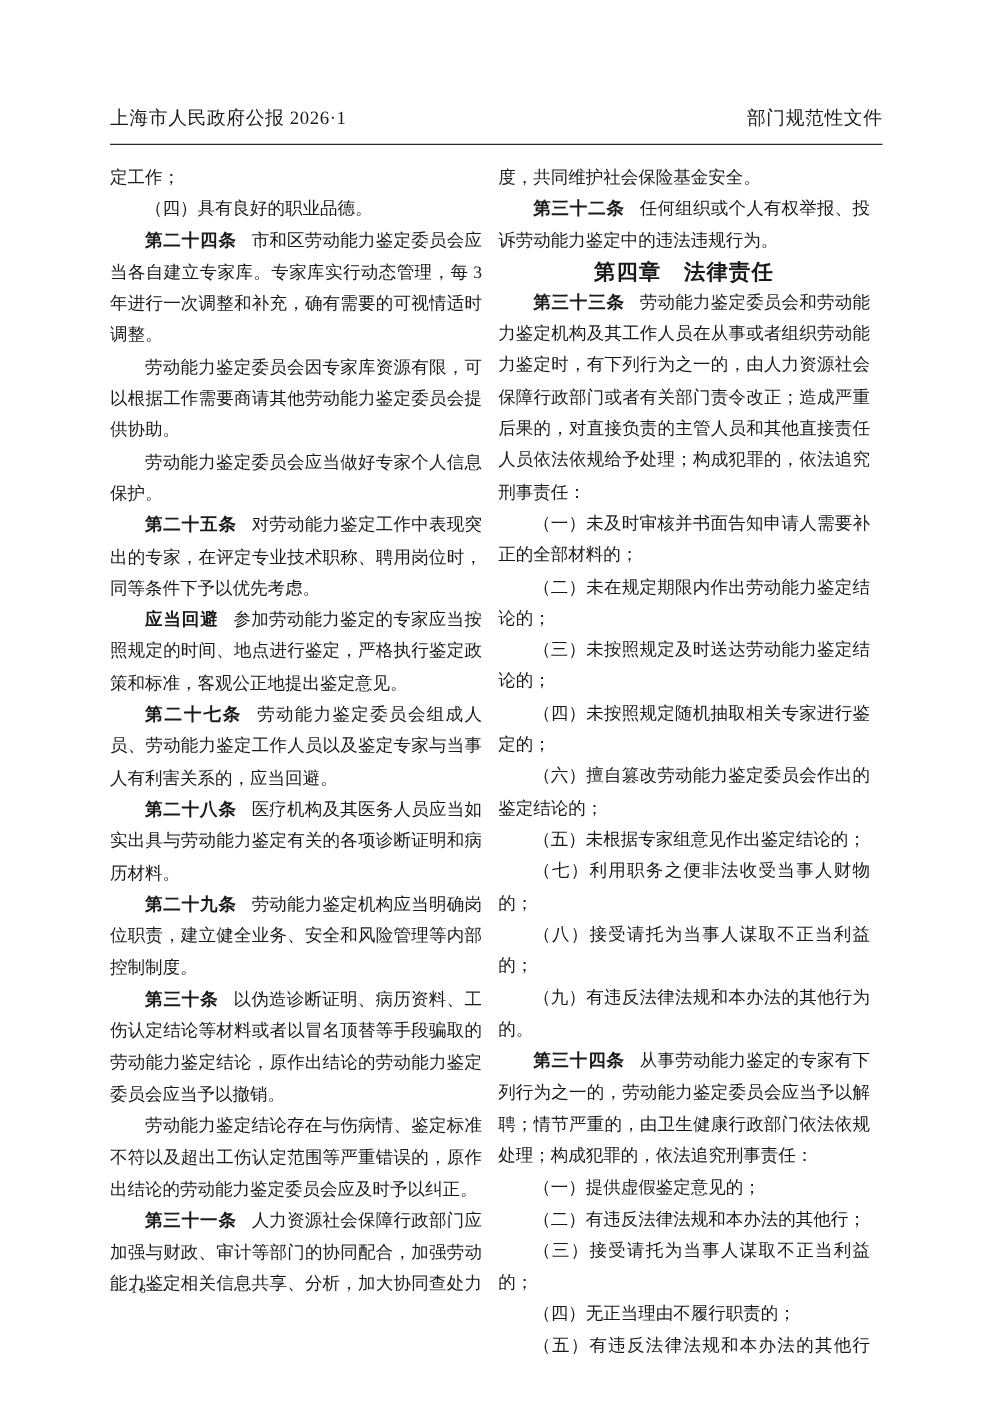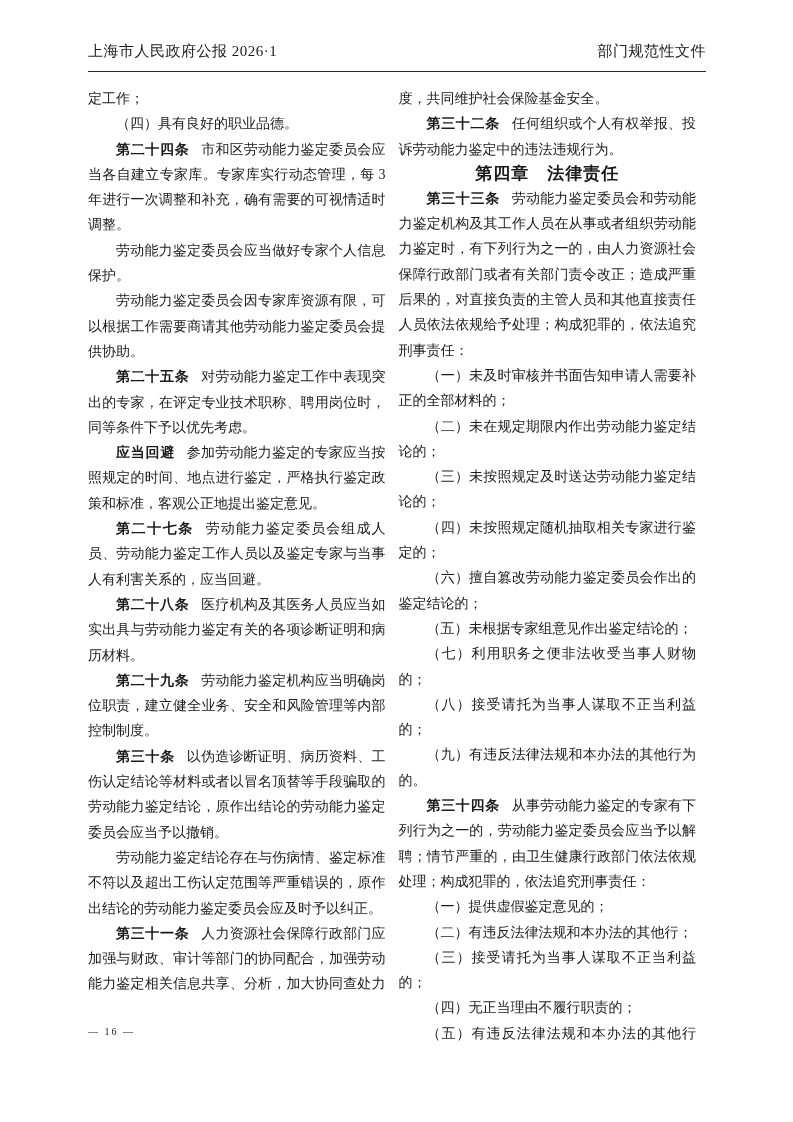--- a/index.html
+++ b/index.html
@@ -16,21 +16,21 @@
     position: absolute;
     left: 88px;
     top: 0;
     width: 618px;
     height: 1122px;
   }
   .running-header {
     display: flex;
     justify-content: space-between;
     align-items: flex-end;
-    padding-top: 40px;
+    padding-top: 84px;
     padding-bottom: 9px;
     border-bottom: 1.5px solid #2b2b2b;
     font-size: 15px;
     line-height: 22px;
     letter-spacing: 0.5px;
   }
   .columns {
     display: flex;
     gap: 13px;
     margin-top: 14px;
@@ -77,22 +77,22 @@
   <div class="running-header">
     <span>上海市人民政府公报 2026·1</span>
     <span>部门规范性文件</span>
   </div>
 
   <div class="columns">
     <div class="col">
         <p class="cont">定工作；</p>
         <p class="para">（四）具有良好的职业品德。</p>
         <p class="para"><span class="art-head">第二十四条</span>市和区劳动能力鉴定委员会应当各自建立专家库。专家库实行动态管理，每 3 年进行一次调整和补充，确有需要的可视情适时调整。</p>
+        <p class="para">劳动能力鉴定委员会因专家库资源有限，可以根据工作需要商请其他劳动能力鉴定委员会提供协助。</p>
         <p class="para">劳动能力鉴定委员会应当做好专家个人信息保护。</p>
-        <p class="para">劳动能力鉴定委员会因专家库资源有限，可以根据工作需要商请其他劳动能力鉴定委员会提供协助。</p>
         <p class="para"><span class="art-head">第二十五条</span>对劳动能力鉴定工作中表现突出的专家，在评定专业技术职称、聘用岗位时，同等条件下予以优先考虑。</p>
         <p class="para"><span class="art-head">应当回避</span>参加劳动能力鉴定的专家应当按照规定的时间、地点进行鉴定，严格执行鉴定政策和标准，客观公正地提出鉴定意见。</p>
         <p class="para"><span class="art-head">第二十七条</span>劳动能力鉴定委员会组成人员、劳动能力鉴定工作人员以及鉴定专家与当事人有利害关系的，应当回避。</p>
         <p class="para"><span class="art-head">第二十八条</span>医疗机构及其医务人员应当如实出具与劳动能力鉴定有关的各项诊断证明和病历材料。</p>
         <p class="para"><span class="art-head">第二十九条</span>劳动能力鉴定机构应当明确岗位职责，建立健全业务、安全和风险管理等内部控制制度。</p>
         <p class="para"><span class="art-head">第三十条</span>以伪造诊断证明、病历资料、工伤认定结论等材料或者以冒名顶替等手段骗取的劳动能力鉴定结论，原作出结论的劳动能力鉴定委员会应当予以撤销。</p>
         <p class="para">劳动能力鉴定结论存在与伤病情、鉴定标准不符以及超出工伤认定范围等严重错误的，原作出结论的劳动能力鉴定委员会应及时予以纠正。</p>
         <p class="para spread"><span class="art-head">第三十一条</span>人力资源社会保障行政部门应加强与财政、审计等部门的协同配合，加强劳动能力鉴定相关信息共享、分析，加大协同查处力</p>
       </div>
     <div class="col">

